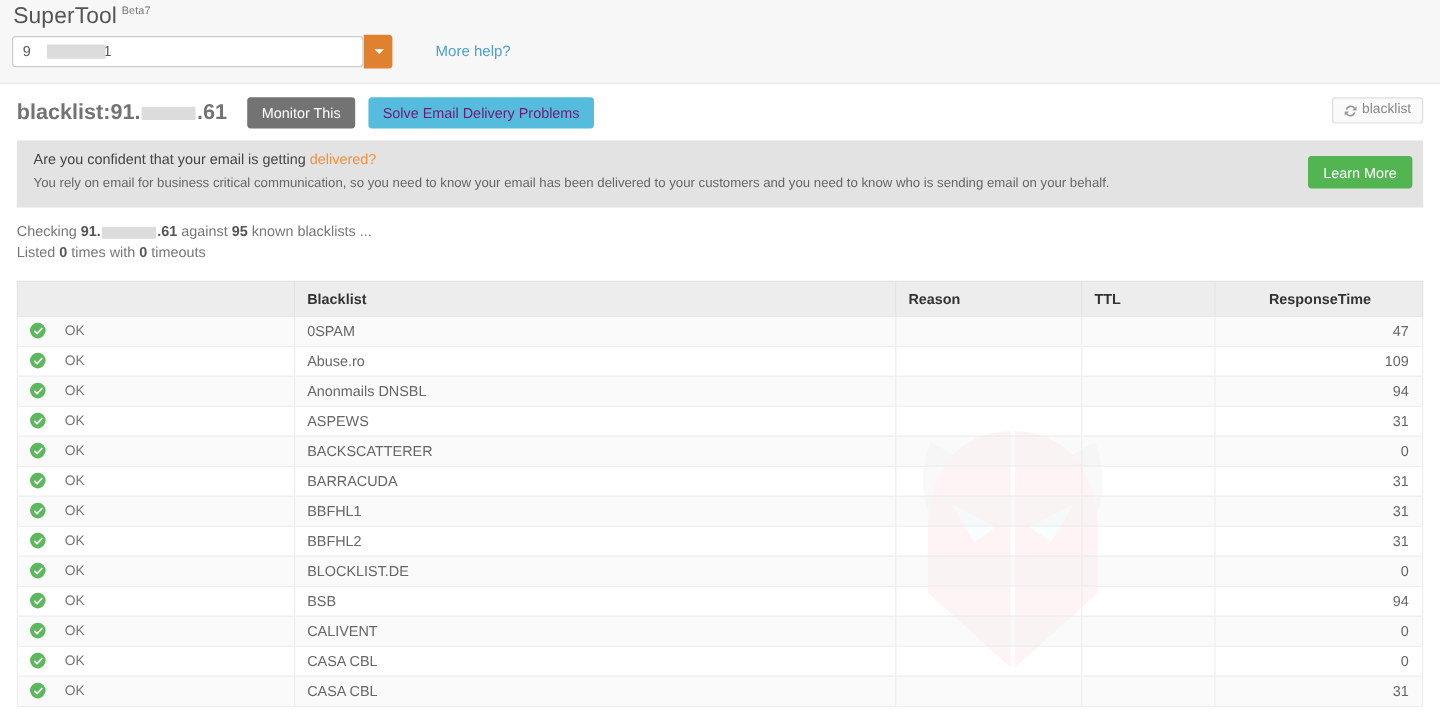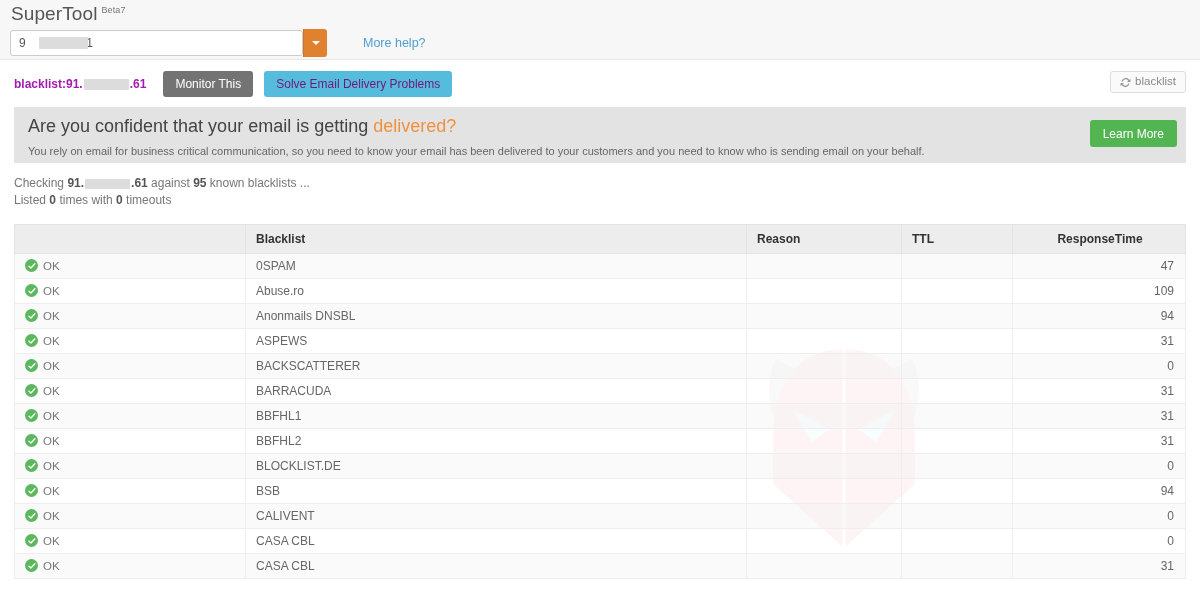--- a/index.html
+++ b/index.html
@@ -7,21 +7,21 @@
     width:1200px;height:606px;overflow:hidden;
     background:#ffffff;
     font-family:"Liberation Sans", sans-serif;
     color:#555;
     -webkit-font-smoothing:antialiased;
   }
 
   
   .topbar{
     position:relative;
-    height:60px;
+    height:70px;
     background:#f7f7f7;
     border-bottom:1px solid #e7e7e7;
     box-sizing:border-box;
   }
   .brand{
     position:absolute;left:11px;top:3px;
     font-size:19px;color:#555;font-weight:400;
     letter-spacing:.1px;white-space:nowrap;
   }
   .brand .beta{
@@ -77,21 +77,21 @@
     text-decoration:none;cursor:pointer;
   }
 
   
   .resultbar{
     position:relative;height:47px;
     padding:0 14px;box-sizing:border-box;
     display:flex;align-items:center;
   }
   .resulttitle{
-    font-size:12px;font-weight:bold;color:#a21caf;
+    font-size:18px;font-weight:bold;color:#737373;
     white-space:nowrap;position:relative;
   }
   .resulttitle .redact2{
     display:inline-block;width:45px;height:11px;
     background:#dcdcdc;vertical-align:middle;
     margin:0 1px;border-radius:1px;
   }
   .btn-green{
     background:#737373;color:#fff;
     height:26px;padding:0 12px;margin-left:17px;
@@ -110,21 +110,21 @@
   }
   .btn-blacklist svg{display:block;}
 
   
   .promo{
     margin:0 14px;background:#e3e3e3;
     height:56px;box-sizing:border-box;
     padding:9px 14px 0 14px;position:relative;
   }
   .promo-h{
-    font-size:18px;color:#444;line-height:1.2;
+    font-size:12px;color:#444;line-height:1.2;
   }
   .promo-h .accent{color:#f0913f;}
   .promo-p{
     font-size:11px;color:#666;margin-top:7px;line-height:1.2;
   }
   .btn-learn{
     position:absolute;right:9px;top:13px;
     background:#52b552;color:#fff;
     height:27px;padding:0 13px;font-size:12px;border-radius:3px;
   }
@@ -173,21 +173,21 @@
     background:transparent;
   }
   tbody tr:nth-child(odd){background:rgba(249,249,249,.82);}
   tbody tr:nth-child(even){background:rgba(255,255,255,.72);}
   .c-status{width:212px;}
   .c-black{width:482px;}
   .c-reason{width:136px;}
   .c-ttl{width:92px;}
   .c-resp{text-align:right;padding-right:11px;}
   th.c-resp{text-align:center;padding-right:8px;}
-  .okcell{display:flex;align-items:center;gap:5px;}
+  .okcell{display:flex;align-items:center;gap:16px;}
   .okicon{
     width:13px;height:13px;border-radius:50%;
     background:#5cb85c;display:inline-flex;
     align-items:center;justify-content:center;flex:none;
   }
   .okicon svg{display:block;}
   .oktext{color:#777;font-size:11.5px;}
 </style>
 </head>
 <body>

